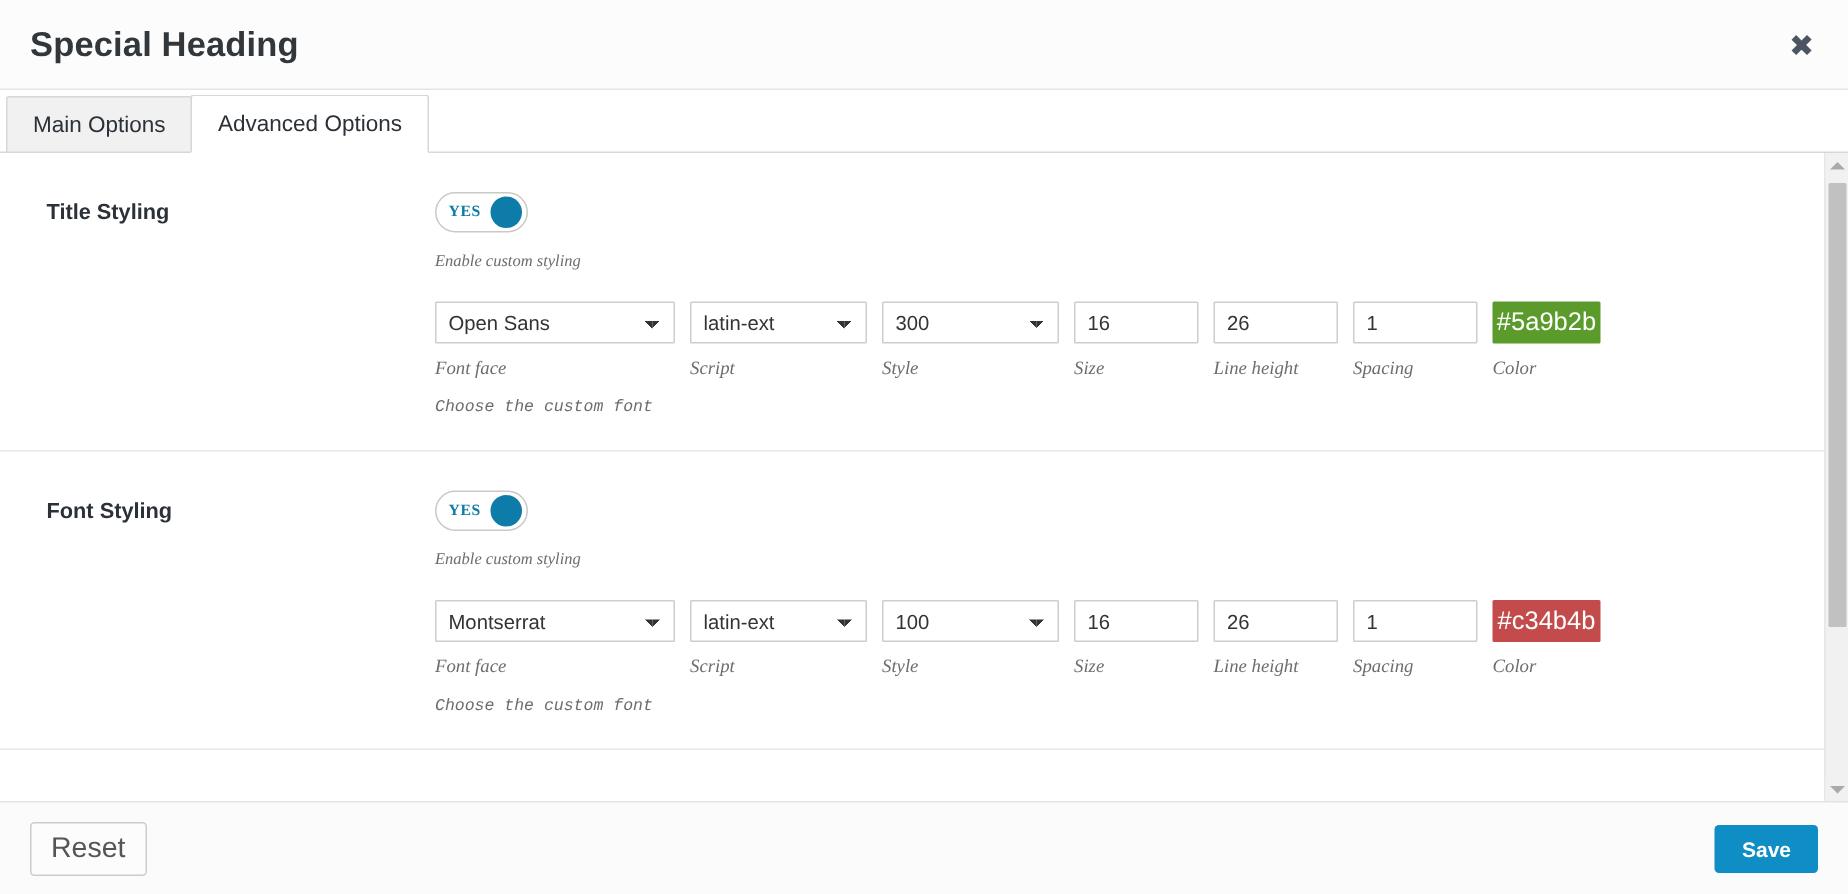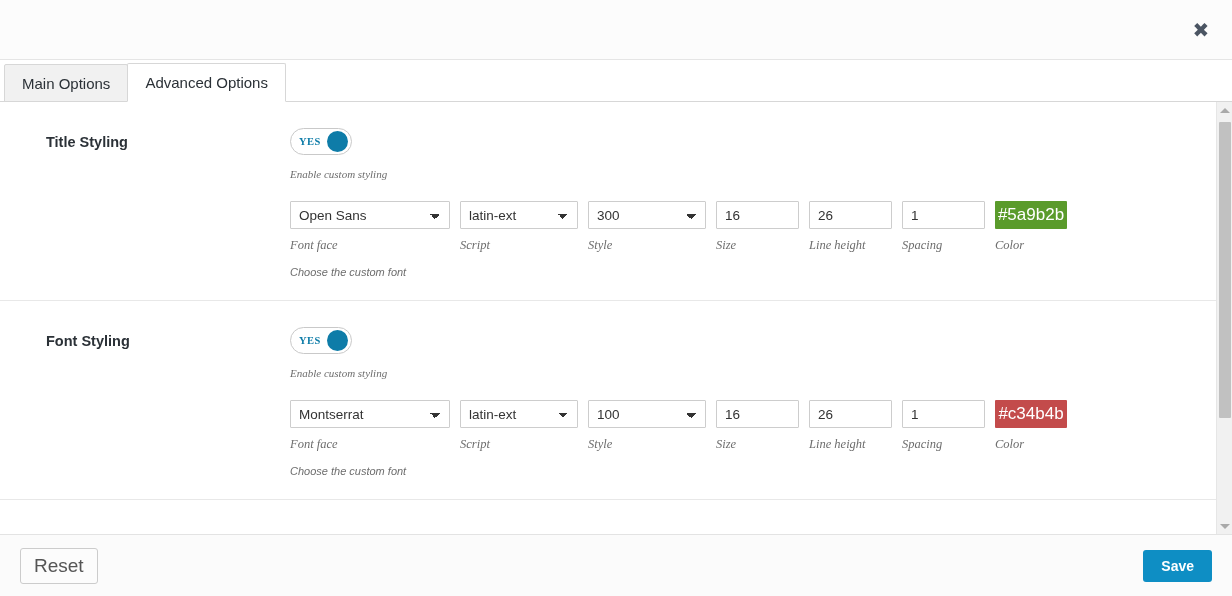--- a/index.html
+++ b/index.html
@@ -111,21 +111,21 @@
   }
 
   .section {
     position: relative;
     padding: 26px 0 22px 0;
     border-bottom: 1px solid #e8e8e8;
     display: flex;
   }
   .section-label {
     flex: 0 0 290px;
-    padding-left: 46px;
+    padding-left: 31px;
     font-size: 14.5px;
     font-weight: 600;
     color: #2b3137;
     padding-top: 6px;
   }
   .section-fields {
     flex: 1 1 auto;
     padding-right: 20px;
   }
 
@@ -158,21 +158,21 @@
     flex: 0 0 21px;
   }
 
   .help-text {
     font-size: 11px;
     font-style: italic;
     color: #6d6d6d;
     margin-top: 13px;
     font-family: "Liberation Serif", serif;
   }
-  .help-text.sans { font-family: Liberation Sans, sans-serif; }
+  .help-text.sans { font-family: Liberation Mono, monospace; }
 
   
   .field-row {
     display: flex;
     gap: 10px;
     margin-top: 21px;
     align-items: flex-start;
   }
   .field {
     display: flex;
@@ -306,20 +306,21 @@
     cursor: pointer;
     font-family: "Liberation Sans", sans-serif;
   }
 </style>
 </head>
 <body>
 
 <div class="modal">
 
   <div class="modal-header">
+    <div class="modal-title">Special Heading</div>
     <button class="close-btn">✖</button>
   </div>
 
   <div class="tabs-bar">
     <div class="tab">
       <span>Main Options</span>
     </div>
     <div class="tab active">
       <span>Advanced Options</span>
     </div>

